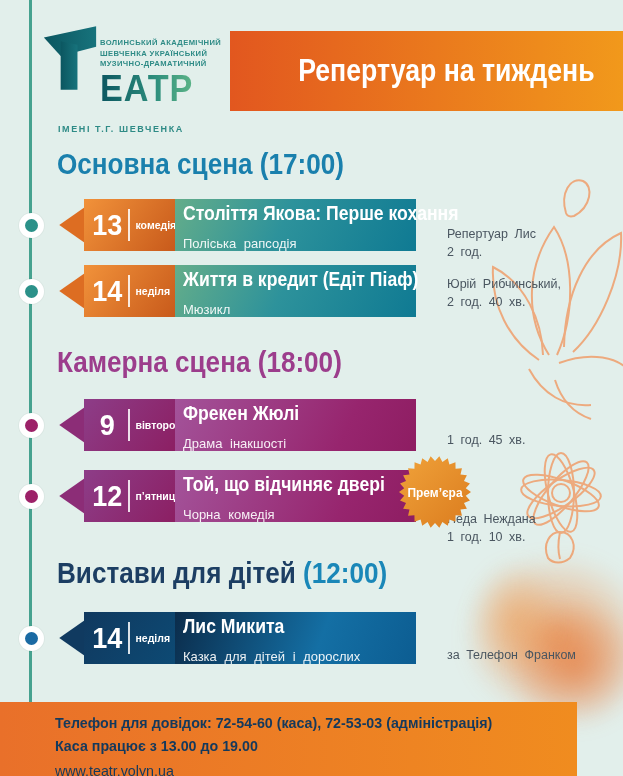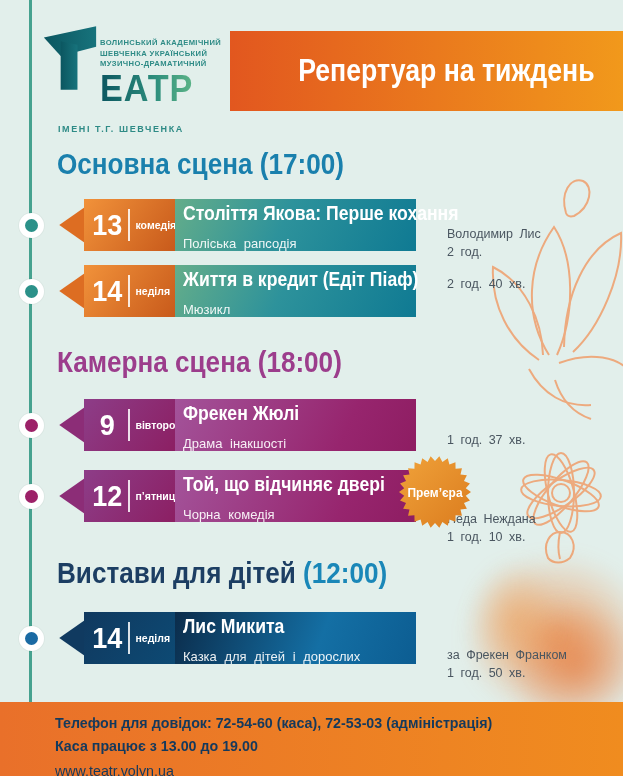--- a/index.html
+++ b/index.html
@@ -67,21 +67,21 @@
   .s3{--dategrad:linear-gradient(125deg,#10395f,#0d4a74);--arrowc:#103a60;
       --titlegrad:linear-gradient(110deg,#0b2c4b,#146fa4 60%,#0c5d92);--dotc:#1a6aa3;}
 
   
   .premiere{position:absolute;left:398px;top:-15px;width:74px;height:74px;z-index:3;}
   .premiere svg{position:absolute;left:0;top:0;width:74px;height:74px;}
   .premiere-label{position:absolute;left:0;top:0;width:74px;height:74px;display:flex;align-items:center;justify-content:center;
                   color:#fff;font-size:13px;font-weight:bold;transform:scaleX(.92);}
 
   
-  .footer{position:absolute;left:0;top:702px;width:623px;height:74px;z-index:4;
+  .footer{position:absolute;left:0;top:702px;width:577px;height:74px;z-index:4;
           background:linear-gradient(90deg,#e9702a,#f08c1f);color:#14395c;
           padding:10px 0 0 55px;box-sizing:border-box;}
   .footer-line{font-size:15px;font-weight:bold;line-height:1.5;white-space:nowrap;transform:scaleX(.95);transform-origin:0 50%;}
   .footer-site{font-size:15px;font-weight:normal;line-height:1.5;margin-top:3px;transform:scaleX(.95);transform-origin:0 50%;}
 </style>
 </head>
 <body>
 
 <div class="page">
 
@@ -162,60 +162,61 @@
     <div class="datebox">
       <span class="date-num">13</span>
       <span class="date-sep"></span>
       <span class="date-day">комедія</span>
     </div>
     <div class="titlebar">
       <div class="ev-title">Століття Якова: Перше кохання</div>
       <div class="ev-genre">Поліська рапсодія</div>
     </div>
     <div class="info i1">
-      <div>Володимир Лис</div>
+      <div>Репертуар Лис</div>
       <div>2 год.</div>
     </div>
   </div>
 
   <div class="event s1 r2">
     <span class="dot">
         <span class="dot-inner"></span>
       </span>
     <span class="arrow"></span>
     <div class="datebox">
       <span class="date-num">14</span>
       <span class="date-sep"></span>
       <span class="date-day">неділя</span>
     </div>
     <div class="titlebar">
       <div class="ev-title">Життя в кредит (Едіт Піаф)</div>
       <div class="ev-genre">Мюзикл</div>
     </div>
     <div class="info i2">
+      <div>Юрій Рибчинський,</div>
       <div>2 год. 40 хв.</div>
     </div>
   </div>
 
   <div class="event s2 r3">
     <span class="dot">
         <span class="dot-inner"></span>
       </span>
     <span class="arrow"></span>
     <div class="datebox">
       <span class="date-num">9</span>
       <span class="date-sep"></span>
       <span class="date-day">вівторок</span>
     </div>
     <div class="titlebar">
       <div class="ev-title">Фрекен Жюлі</div>
       <div class="ev-genre">Драма інакшості</div>
     </div>
     <div class="info i3">
-      <div>1 год. 37 хв.</div>
+      <div>1 год. 45 хв.</div>
     </div>
   </div>
 
   <div class="event s2 r4">
     <span class="dot">
         <span class="dot-inner"></span>
       </span>
     <span class="arrow"></span>
     <div class="datebox">
       <span class="date-num">12</span>
@@ -252,22 +253,21 @@
     <div class="datebox">
       <span class="date-num">14</span>
       <span class="date-sep"></span>
       <span class="date-day">неділя</span>
     </div>
     <div class="titlebar">
       <div class="ev-title">Лис Микита</div>
       <div class="ev-genre">Казка для дітей і дорослих</div>
     </div>
     <div class="info i5">
-      <div>за Фрекен Франком</div>
-      <div>1 год. 50 хв.</div>
+      <div>за Телефон Франком</div>
     </div>
   </div>
 
   <div class="footer">
     <div class="footer-line">Телефон для довідок: 72-54-60 (каса), 72-53-03 (адміністрація)</div>
     <div class="footer-line">Каса працює з 13.00 до 19.00</div>
     <div class="footer-site">www.teatr.volyn.ua</div>
   </div>
 
 </div>

